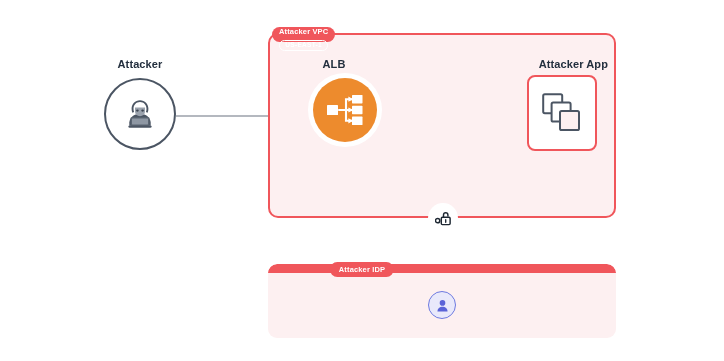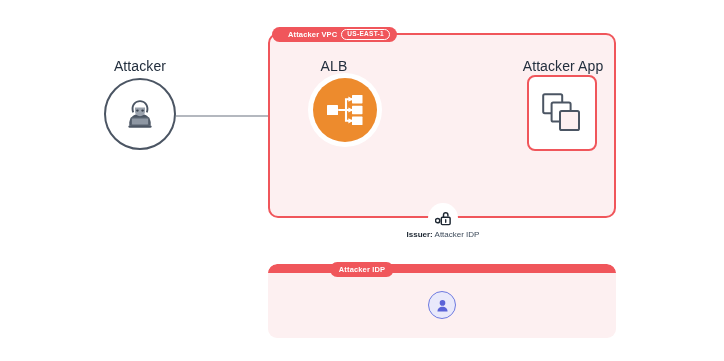--- a/index.html
+++ b/index.html
@@ -18,22 +18,22 @@
 
   #canvas {
     position: absolute;
     inset: 0;
     background: #ffffff;
   }
 
   
   .node-label {
     position: absolute;
-    font-size: 14px;
-    font-weight: normal;
+    font-size: 11px;
+    font-weight: bold;
     color: #232f3e;
     letter-spacing: 0.1px;
     text-align: center;
     white-space: nowrap;
   }
 
   
   #attacker-node {
     position: absolute;
     left: 104px;
@@ -81,24 +81,25 @@
     box-sizing: border-box;
   }
   #vpc-label-wrap {
     position: absolute;
     left: 272px;
     top: 27px;
     height: 15px;
     display: flex;
     align-items: center;
     gap: 4px;
-    padding: 0 7px 0 16px;
+    padding: 0 7px 0 7px;
     background: #f0565b;
     border-radius: 8px;
     box-sizing: border-box;
+    flex-direction: column;
   }
   #vpc-label-text {
     font-size: 7.5px;
     font-weight: bold;
     color: #ffffff;
     letter-spacing: 0.15px;
     white-space: nowrap;
   }
   #vpc-region-badge {
     font-size: 6.5px;
@@ -123,21 +124,21 @@
     border-radius: 50%;
     background: #ed8b2d;
     display: flex;
     align-items: center;
     justify-content: center;
     box-shadow: 0 0 0 5px #ffffff;
   }
   #alb-glyph { width: 38px; height: 32px; display: block; }
 
   
-  #attacker-app-label { left: 518px; top: 58px; width: 90px; }
+  #attacker-app-label { left: 518px; top: 58px; width: 90px; text-align: right; }
   #attacker-app-box {
     position: absolute;
     left: 527px;
     top: 75px;
     width: 70px;
     height: 76px;
     border: 2.5px solid #f0565b;
     border-radius: 8px;
     background: #ffffff;
     box-sizing: border-box;
@@ -288,24 +289,20 @@
 
   <div id="issuer-lock-node">
     <svg id="issuer-lock-glyph" viewBox="0 0 20 20">
       <circle cx="3.1" cy="12.6" r="2.5" fill="none" stroke="#1d2732" stroke-width="1.7"></circle>
       <rect x="7.4" y="8.6" width="10.4" height="8.6" rx="1.3" fill="none" stroke="#1d2732" stroke-width="1.7"></rect>
       <path d="M10 8.6V5.9a2.6 2.6 0 0 1 5.2 0v1.1" fill="none" stroke="#1d2732" stroke-width="1.7" stroke-linecap="round"></path>
       <line x1="12.6" y1="11.4" x2="12.6" y2="14.4" stroke="#1d2732" stroke-width="1.6" stroke-linecap="round"></line>
     </svg>
   </div>
 
-  <div id="issuer-caption">
-    <span class="k">Issuer:</span>
-    <span class="v">Attacker IDP</span>
-  </div>
 
   <div id="attacker-idp">
     <div id="idp-topbar"></div>
   </div>
 
   <div id="idp-label-pill">Attacker IDP</div>
 
   <div id="idp-user-node">
     <svg id="idp-user-glyph" viewBox="0 0 16 16">
       <circle cx="8" cy="5.2" r="3" fill="#5a63d8"></circle>

